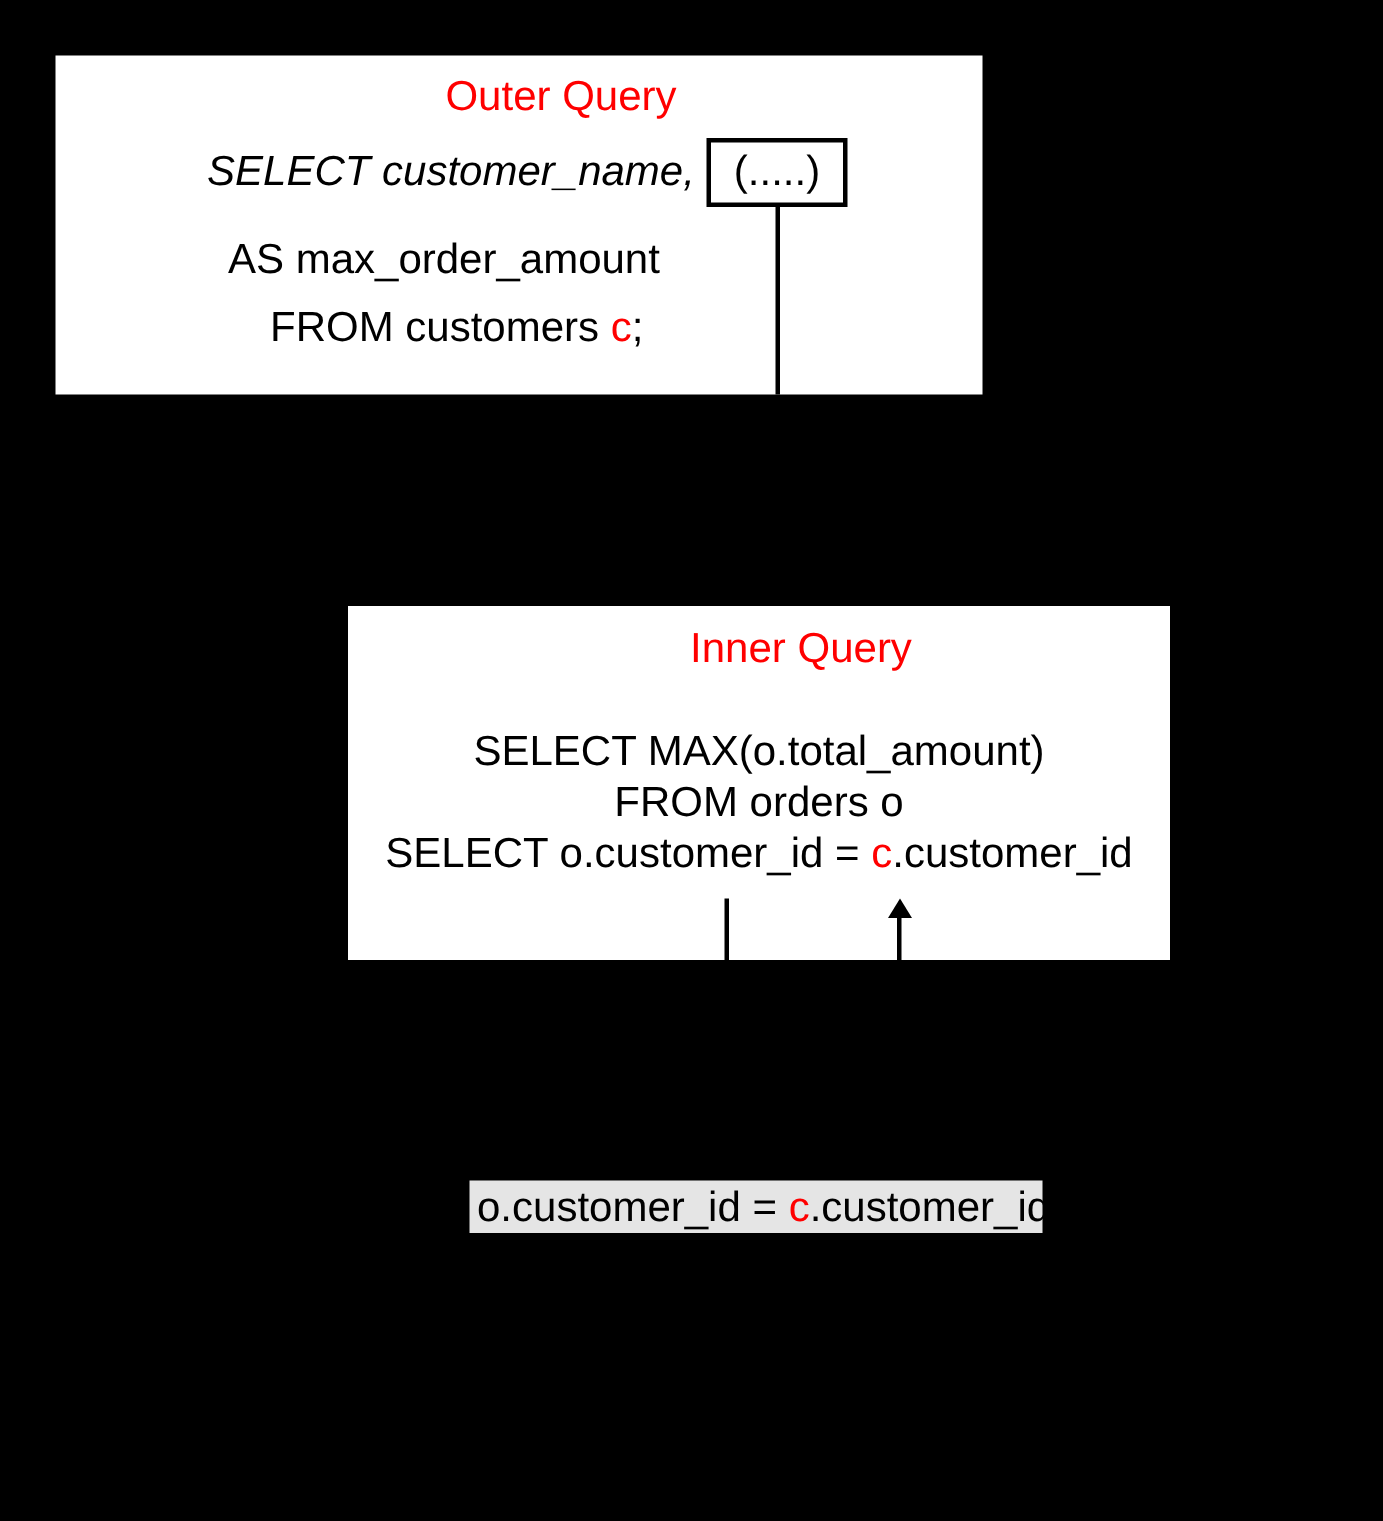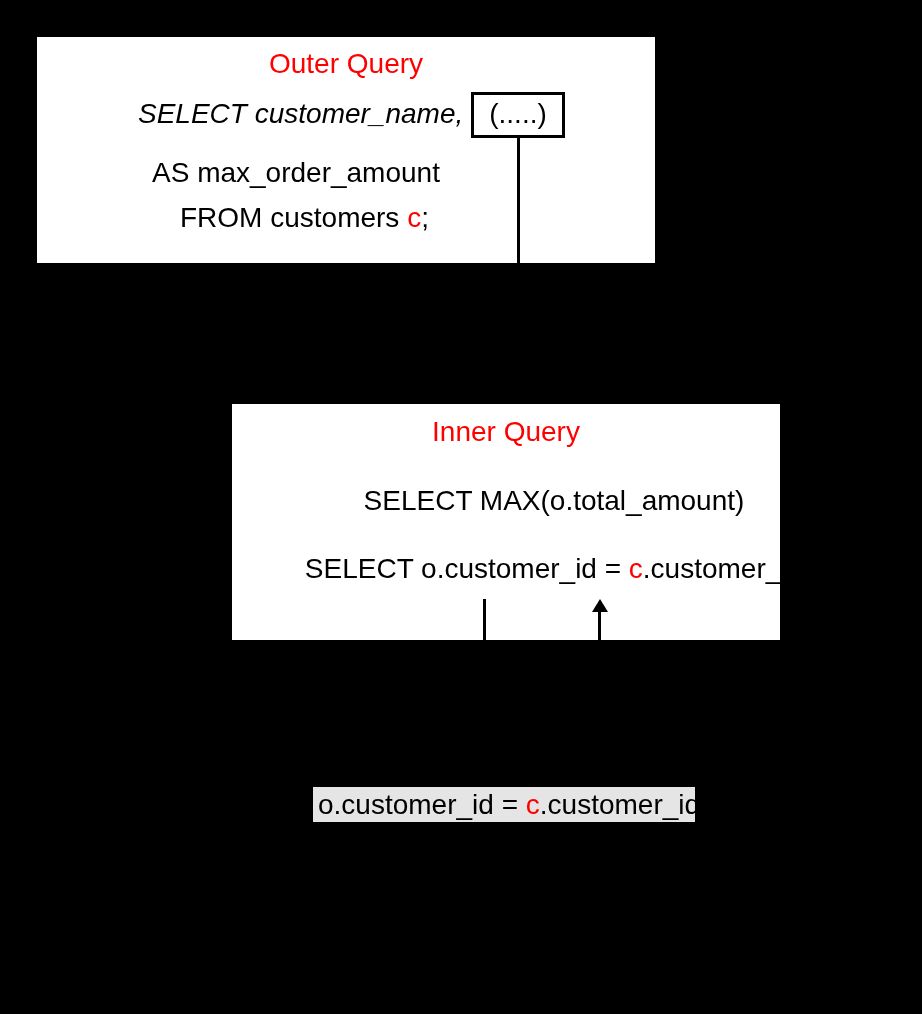--- a/index.html
+++ b/index.html
@@ -22,32 +22,32 @@
   }
   .query-title {
     position: absolute;
     left: 0;
     width: 100%;
     text-align: center;
     color: #ff0000;
     font-size: 28px;
     line-height: 28px;
     white-space: nowrap;
+    padding-left: 28px;
   }
   .sql-line {
     position: absolute;
     font-size: 28px;
     line-height: 34px;
     white-space: nowrap;
   }
   .centered-line {
     left: 0;
     width: 100%;
     text-align: center;
-    margin-left: 48px;
   }
   .alias-red { color: #ff0000; }
 
   
   #outer-box { left: 37px; top: 37px; width: 618px; height: 226px; }
   #outer-title { top: 13px; }
   #outer-select-line { left: 101px; top: 60px; font-style: italic; }
   #subquery-chip {
     position: absolute;
     left: 434px; top: 55px;
@@ -135,20 +135,23 @@
     <div id="subquery-connector"></div>
   </div>
 
   <div class="box" id="inner-box">
     <div class="query-title" id="inner-title">Inner Query</div>
 
     <div class="sql-line centered-line" id="inner-select-line">
       <span>SELECT MAX(o.total_amount)</span>
     </div>
 
+    <div class="sql-line centered-line" id="inner-from-line">
+      <span>FROM orders o</span>
+    </div>
 
     <div class="sql-line centered-line" id="inner-where-line">
       <span>SELECT o.customer_id = </span><span class="alias-red">c</span><span>.customer_id</span>
     </div>
 
     <div id="pointer-line"></div>
     <div id="arrow-shaft"></div>
     <div id="arrow-head"></div>
   </div>
 

